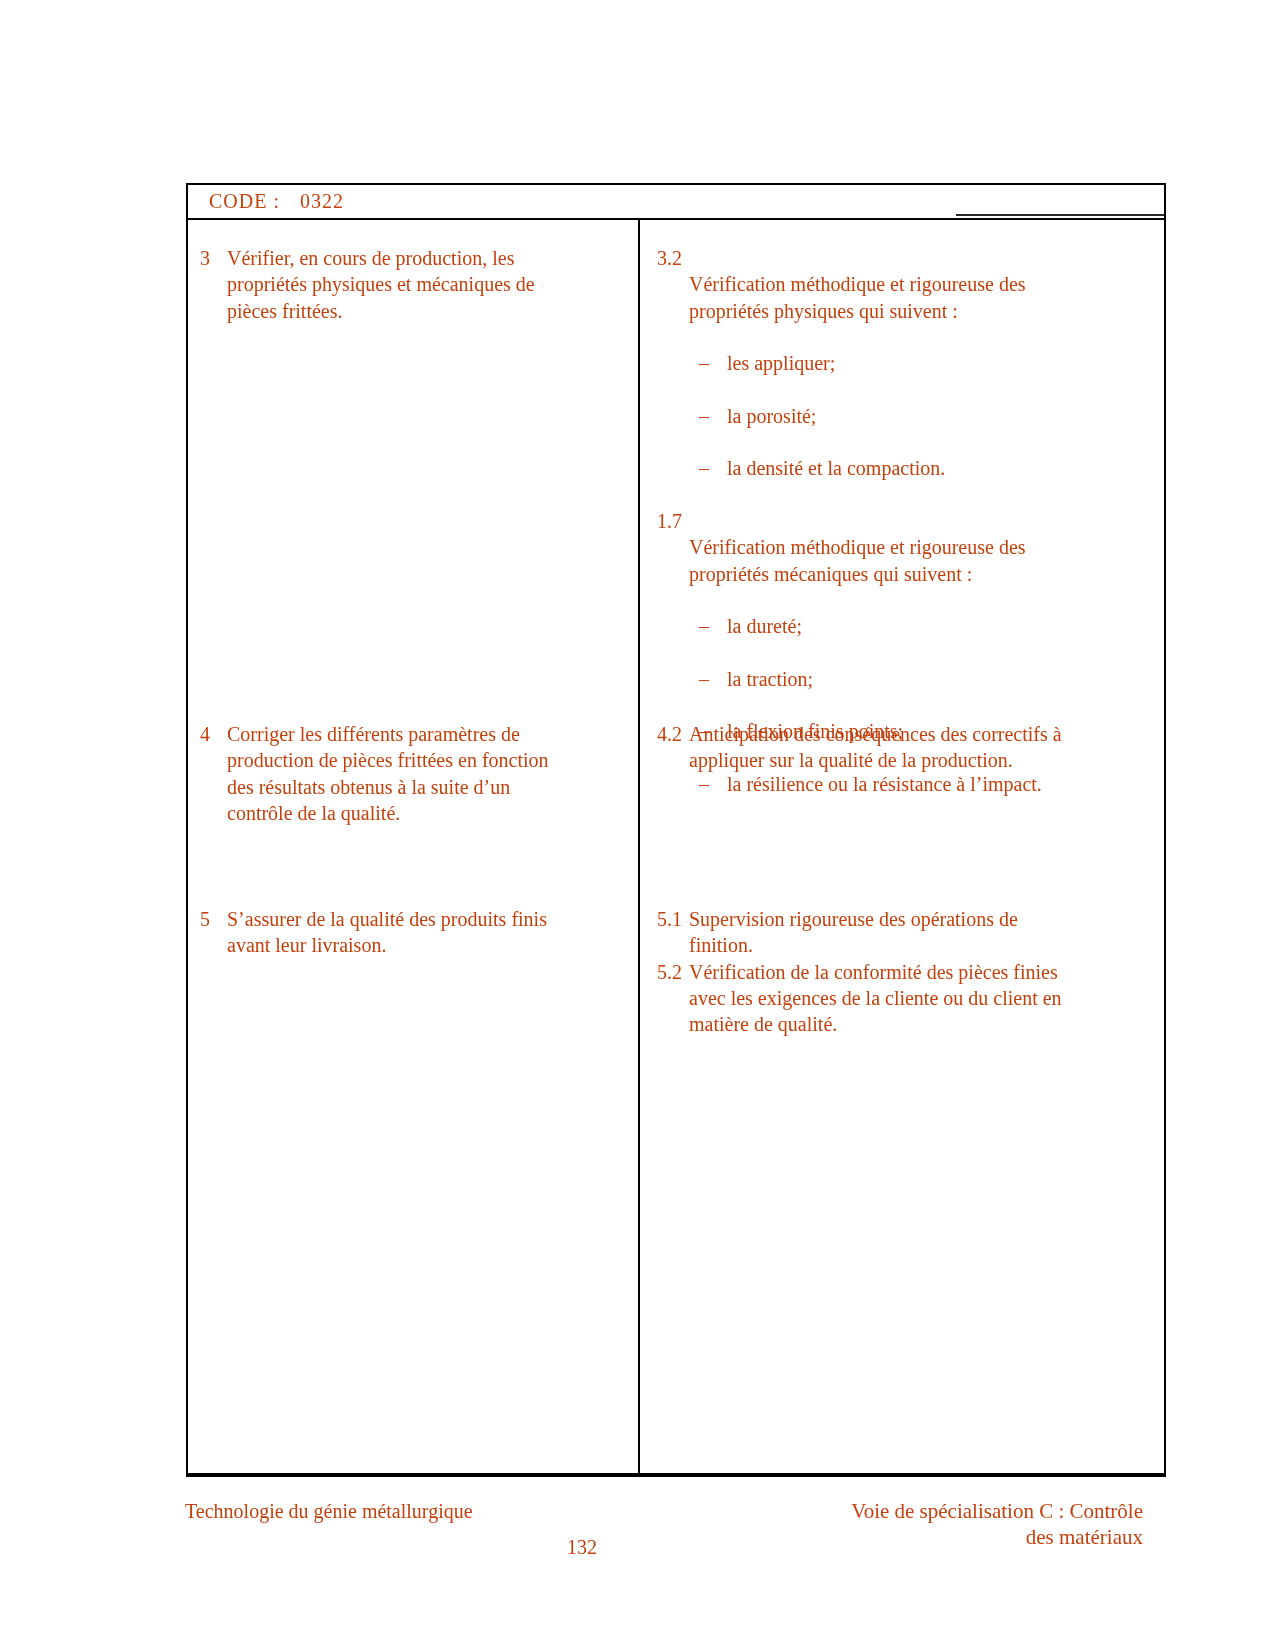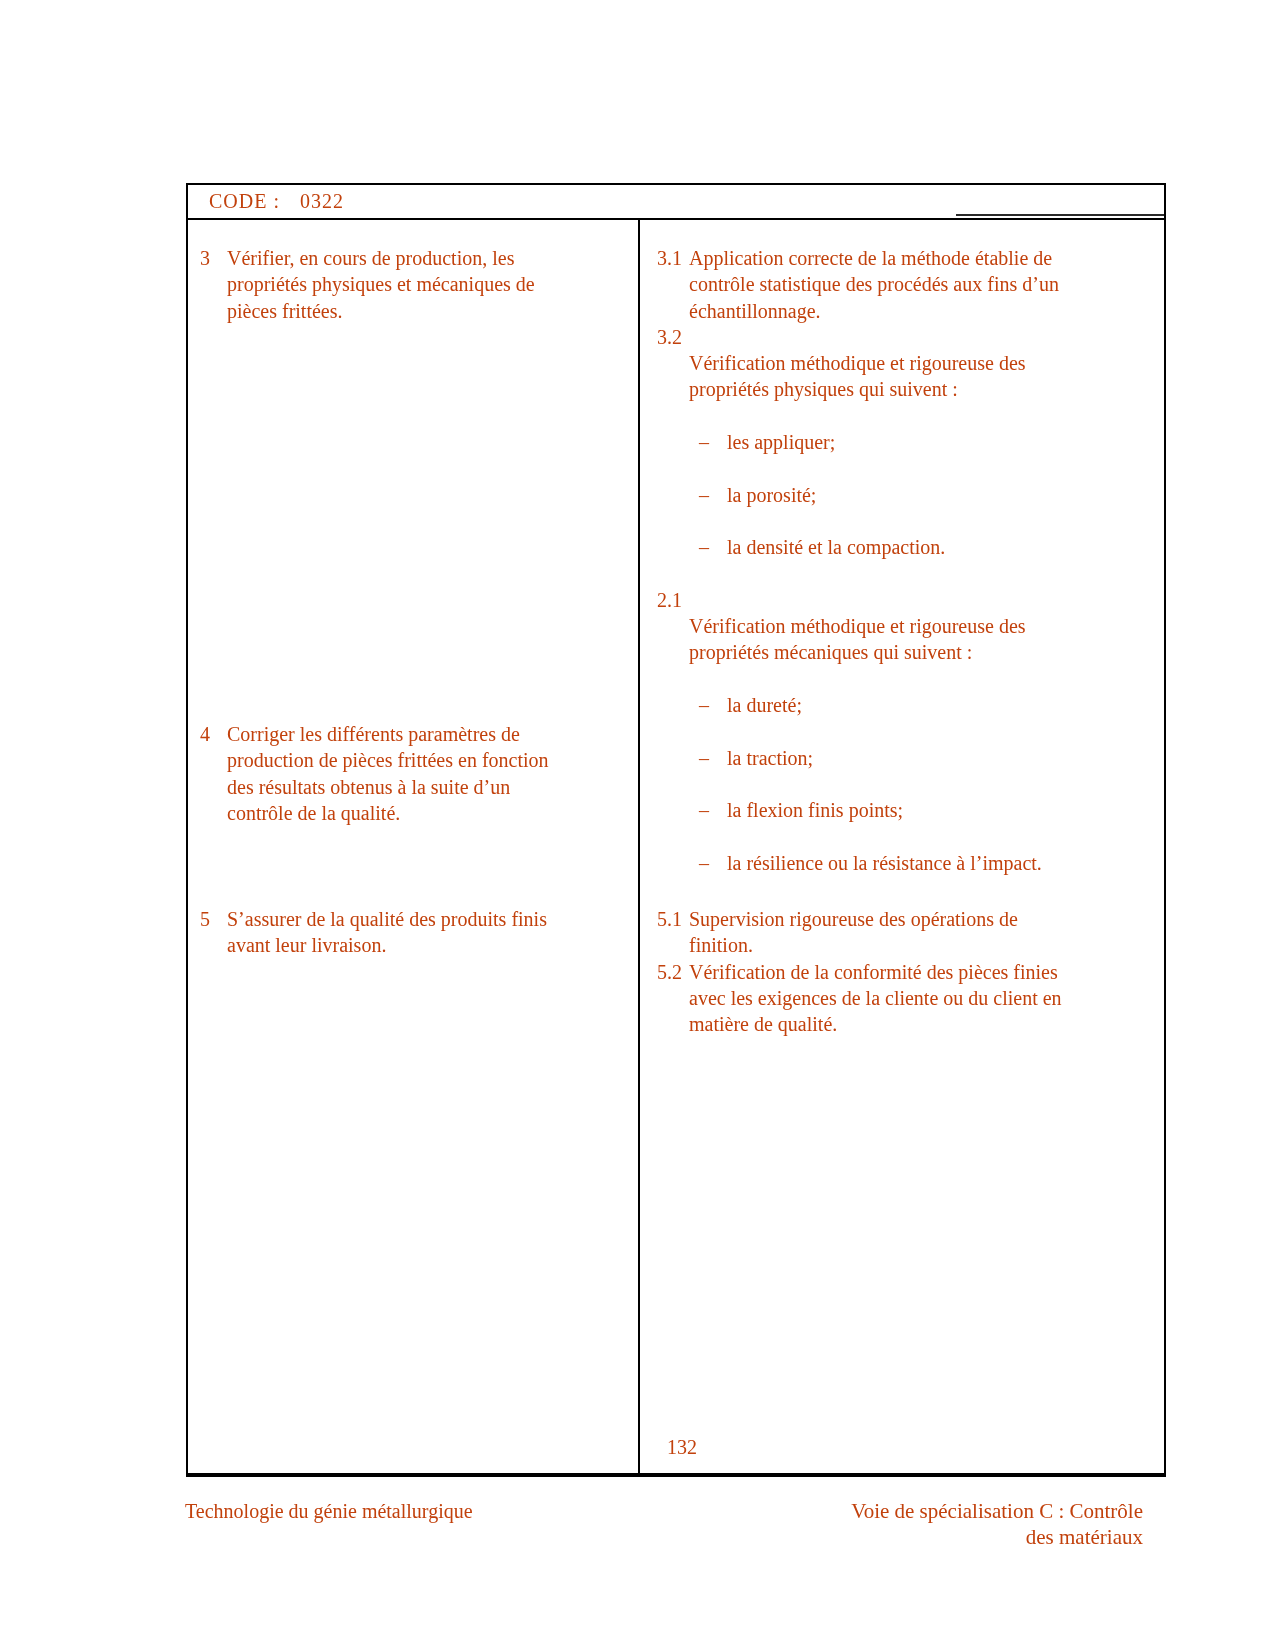--- a/index.html
+++ b/index.html
@@ -80,23 +80,23 @@
   .brow { display: flex; margin-left: 10px; }
   .dash { flex: 0 0 28px; }
   .btxt { flex: 1; white-space: pre-line; }
   .footer-left {
     position: absolute;
     left: 148px; top: 1498px;
     font-size: 20px; line-height: 26px;
   }
   .footer-page {
     position: absolute;
-    left: 530px; top: 1434px;
+    left: 530px; top: 1534px;
     width: 130px;
-    text-align: right;
+    text-align: left;
     font-size: 20px; line-height: 26px;
   }
   .footer-right {
     position: absolute;
     right: 169px; top: 1498px;
     text-align: right;
     white-space: pre-line;
     font-size: 21px; line-height: 26px;
   }
 </style>
@@ -115,46 +115,40 @@
 
     <div class="grouprow g3">
       <div class="lcell">
         <span class="num">3</span>
         <div class="txt">Vérifier, en cours de production, les
 propriétés physiques et mécaniques de
 pièces frittées.</div>
       </div>
       <div class="rcell">
         <div class="item">
-          <span class="num">3.1</span>
-          <div class="txt">Application correcte de la méthode établie de
-contrôle statistique des procédés aux fins d’un
-échantillonnage.</div>
-        </div>
-        <div class="item">
           <span class="num">3.2</span>
           <div class="txt">
             <div>Vérification méthodique et rigoureuse des
 propriétés physiques qui suivent :</div>
             <div class="brow">
               <span class="dash">–</span>
               <span class="btxt">les appliquer;</span>
             </div>
             <div class="brow">
               <span class="dash">–</span>
               <span class="btxt">la porosité;</span>
             </div>
             <div class="brow">
               <span class="dash">–</span>
               <span class="btxt">la densité et la compaction.</span>
             </div>
           </div>
         </div>
         <div class="item">
-          <span class="num">2.1</span>
+          <span class="num">1.7</span>
           <div class="txt">
             <div>Vérification méthodique et rigoureuse des
 propriétés mécaniques qui suivent :</div>
             <div class="brow">
               <span class="dash">–</span>
               <span class="btxt">la dureté;</span>
             </div>
             <div class="brow">
               <span class="dash">–</span>
               <span class="btxt">la traction;</span>
@@ -174,20 +168,25 @@
 
     <div class="grouprow g4">
       <div class="lcell">
         <span class="num">4</span>
         <div class="txt">Corriger les différents paramètres de
 production de pièces frittées en fonction
 des résultats obtenus à la suite d’un
 contrôle de la qualité.</div>
       </div>
       <div class="rcell">
+        <div class="item">
+          <span class="num">4.2</span>
+          <div class="txt">Anticipation des conséquences des correctifs à
+appliquer sur la qualité de la production.</div>
+        </div>
       </div>
     </div>
 
     <div class="grouprow g5">
       <div class="lcell">
         <span class="num">5</span>
         <div class="txt">S’assurer de la qualité des produits finis
 avant leur livraison.</div>
       </div>
       <div class="rcell">

